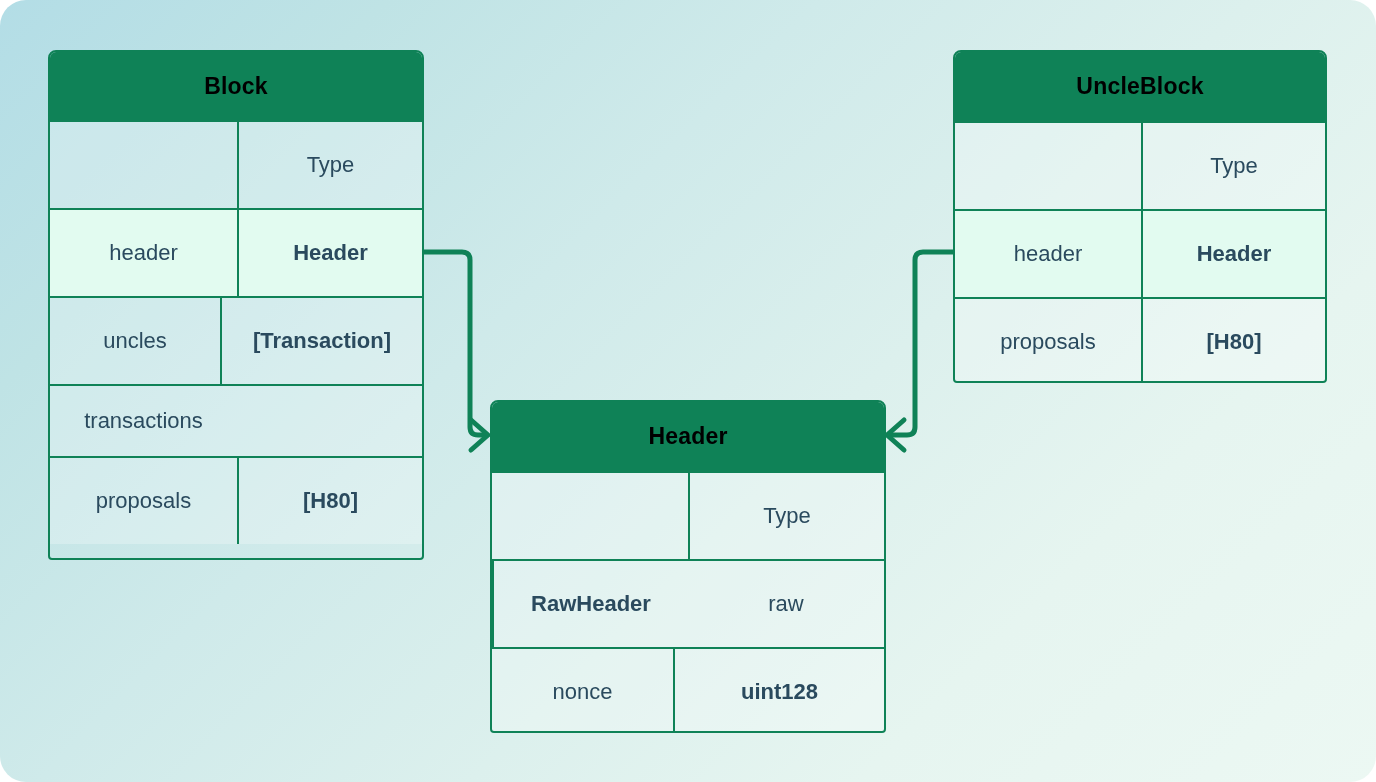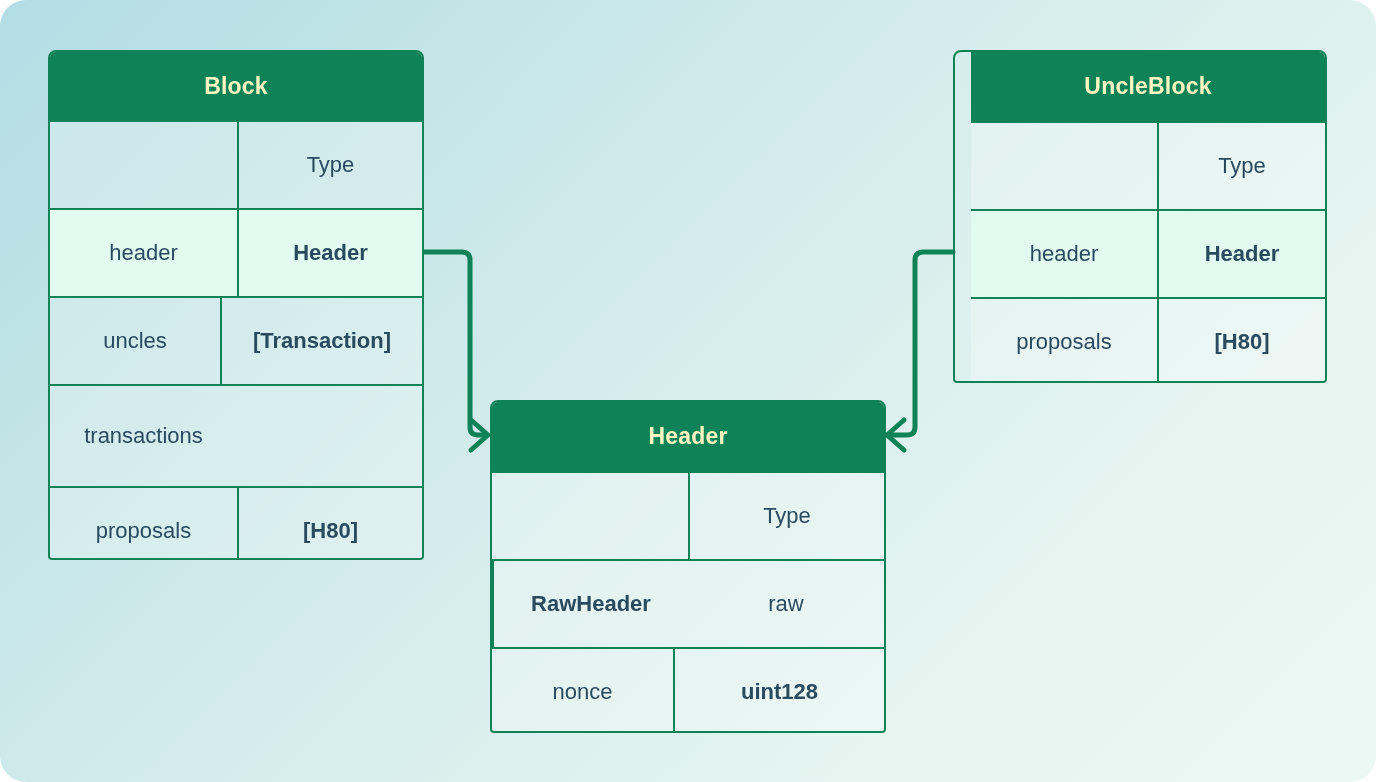--- a/index.html
+++ b/index.html
@@ -26,21 +26,21 @@
   
   .ent {
     position: absolute;
     box-sizing: border-box;
     border: 2px solid #0f8257;
     border-radius: 8px 8px 4px 4px;
     overflow: hidden;
   }
   .ent-title {
     background: #0f8257;
-    color: #fef9c3;
+    color: #000000;
     font-weight: bold;
     font-size: 23px;
     text-align: center;
     line-height: 1;
     display: flex;
     align-items: center;
     justify-content: center;
     letter-spacing: .2px;
   }
   .ent-row {
@@ -103,21 +103,21 @@
     <div class="ent-row row-highlight" style="height:88px;">
       <div class="cell name" style="width:187px;">header</div>
       <div class="cell type">Header</div>
     </div>
 
     <div class="ent-row row-plain" style="height:88px;">
       <div class="cell name" style="width:170px;">uncles</div>
       <div class="cell type">[Transaction]</div>
     </div>
 
-    <div class="ent-row row-plain" style="height:102px;">
+    <div class="ent-row row-plain" style="height:72px;">
       <div class="cell name" style="width:187px;">transactions</div>
     </div>
 
     <div class="ent-row row-plain" style="height:88px;">
       <div class="cell name" style="width:187px;">proposals</div>
       <div class="cell type">[H80]</div>
     </div>
   </div>
 
   <div class="ent" style="left:490px; top:400px; width:396px; height:333px;">
@@ -132,21 +132,21 @@
       <div class="cell type">RawHeader</div>
       <div class="cell name" style="width:196px;">raw</div>
     </div>
 
     <div class="ent-row row-plain" style="height:88px;">
       <div class="cell name" style="width:181px;">nonce</div>
       <div class="cell type">uint128</div>
     </div>
   </div>
 
-  <div class="ent" style="left:953px; top:50px; width:374px; height:333px;padding-left:16px;">
+  <div class="ent" style="left:953px; top:50px; width:374px; height:333px;">
     <div class="ent-title" style="height:69px;">UncleBlock</div>
 
     <div class="ent-row row-plain" style="height:88px;">
       <div class="cell name" style="width:186px;"></div>
       <div class="cell type" style="font-weight:normal;">Type</div>
     </div>
 
     <div class="ent-row row-highlight" style="height:88px;">
       <div class="cell name" style="width:186px;">header</div>
       <div class="cell type">Header</div>

